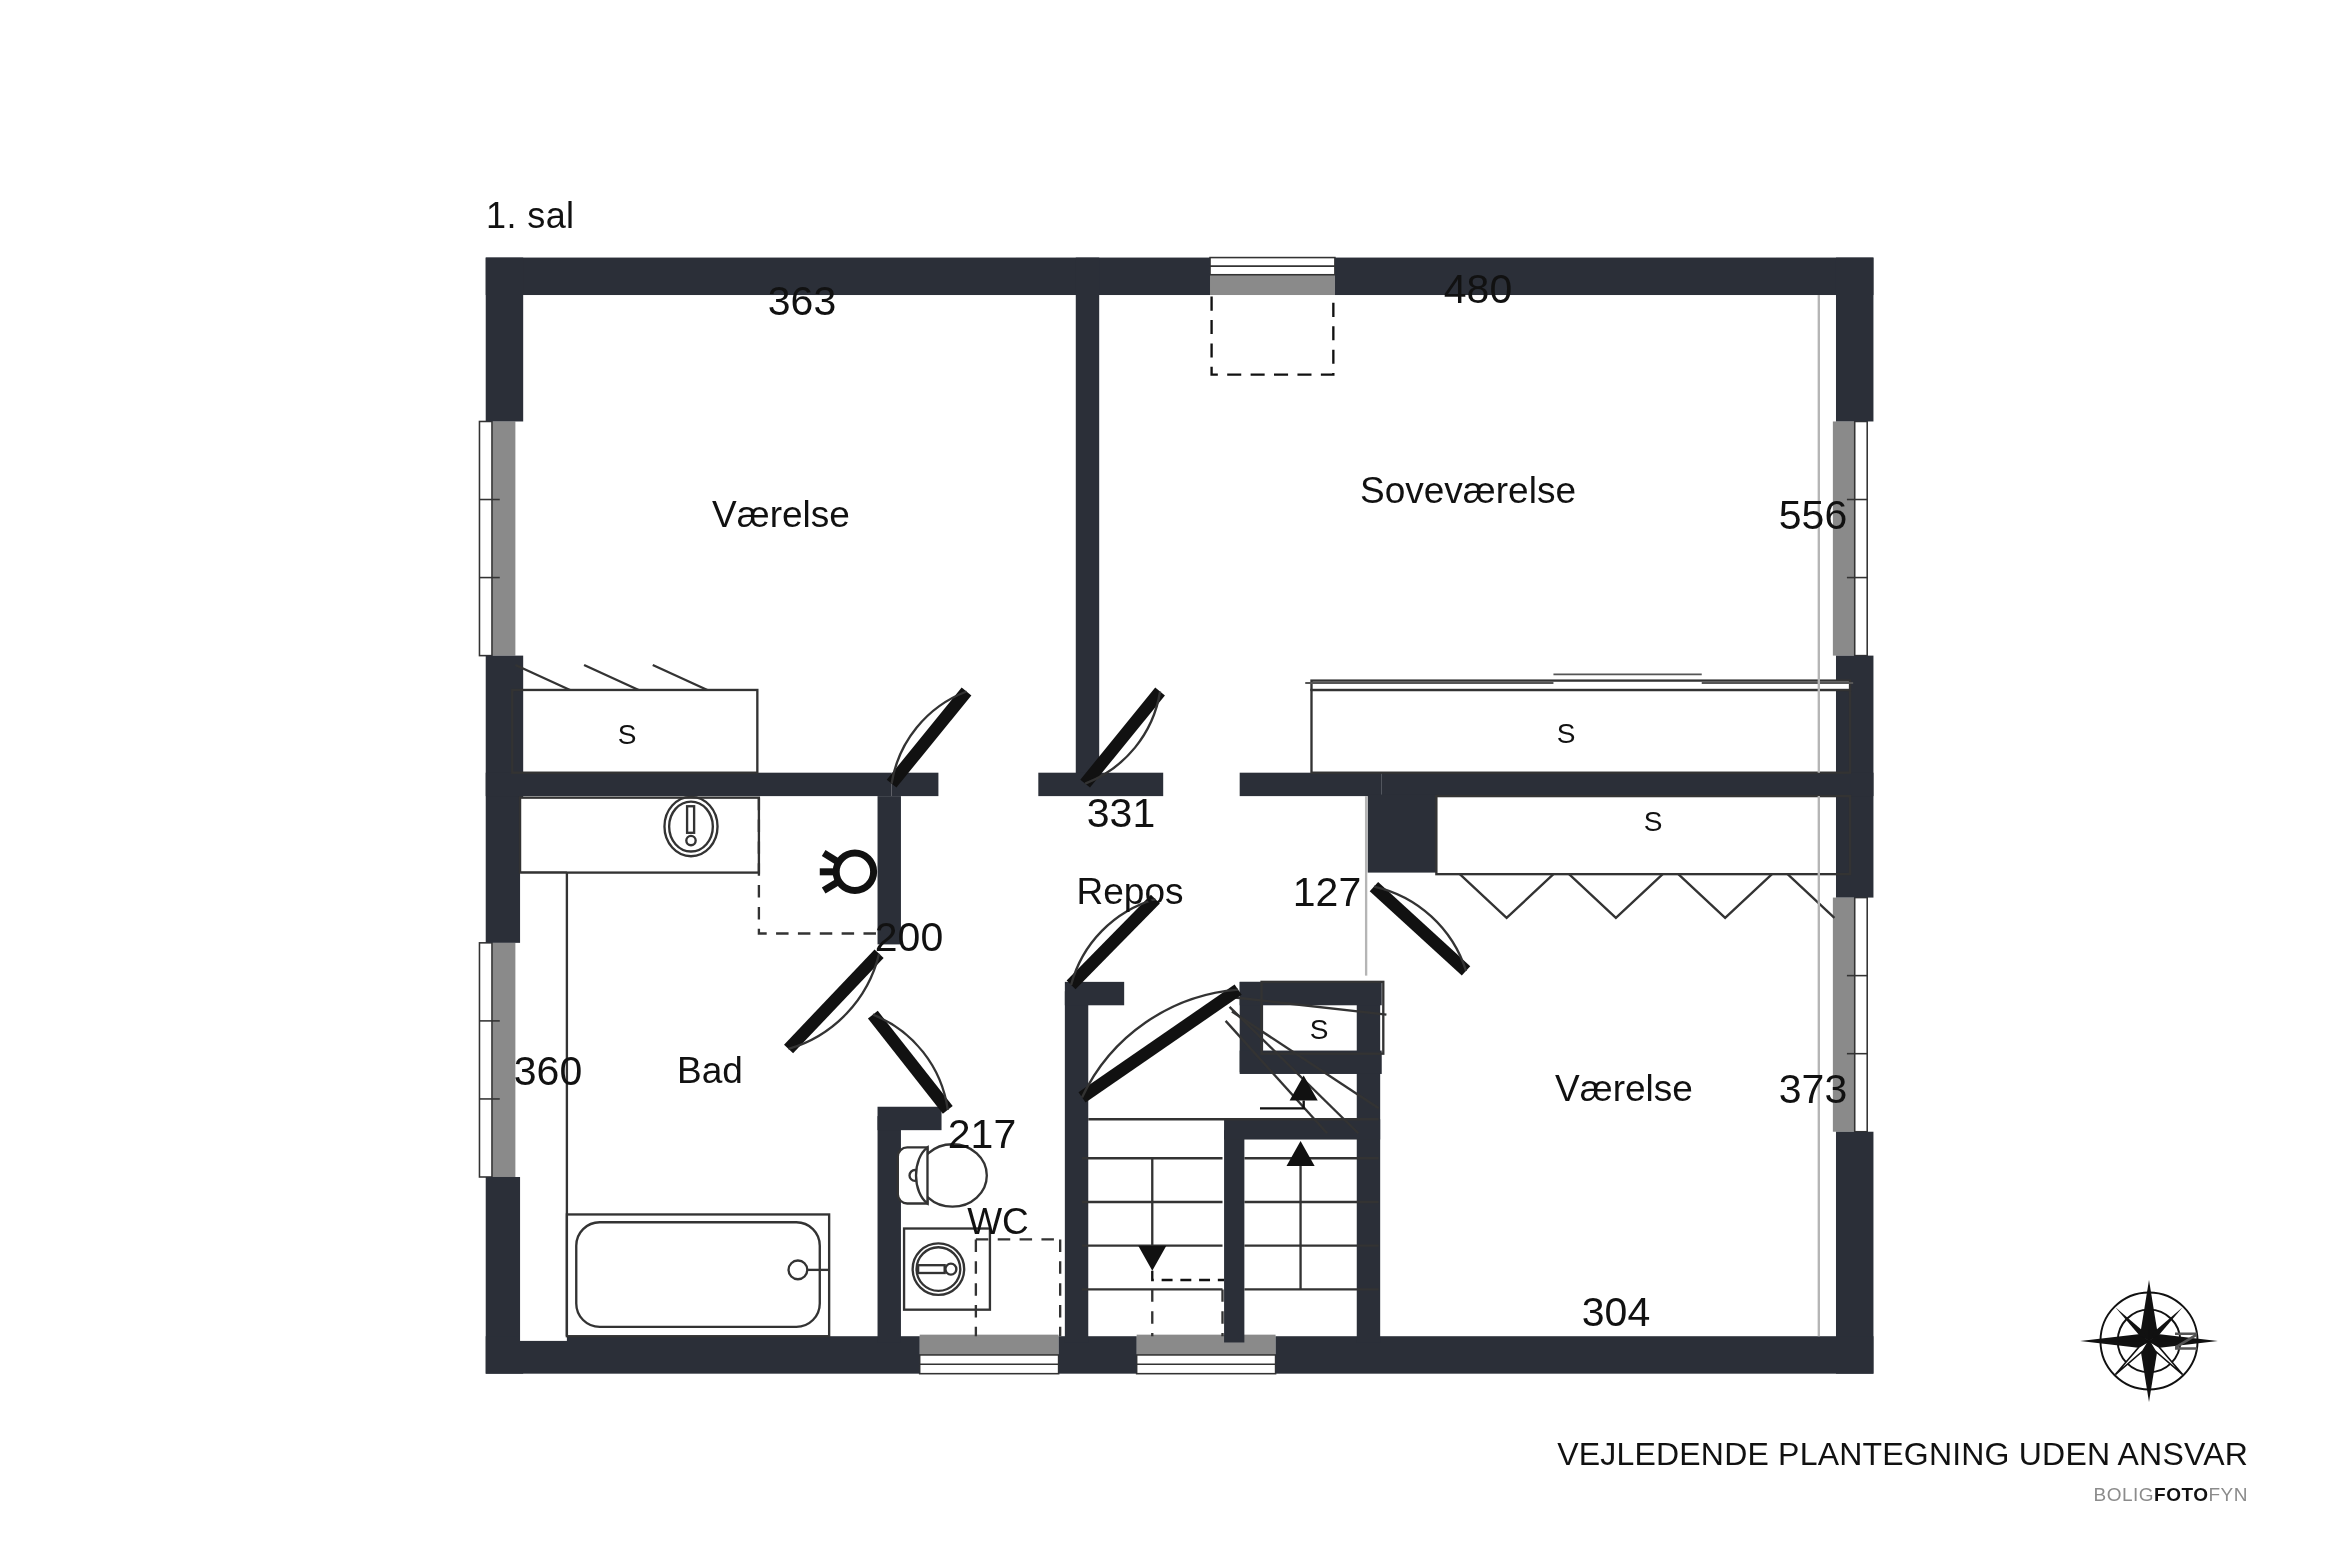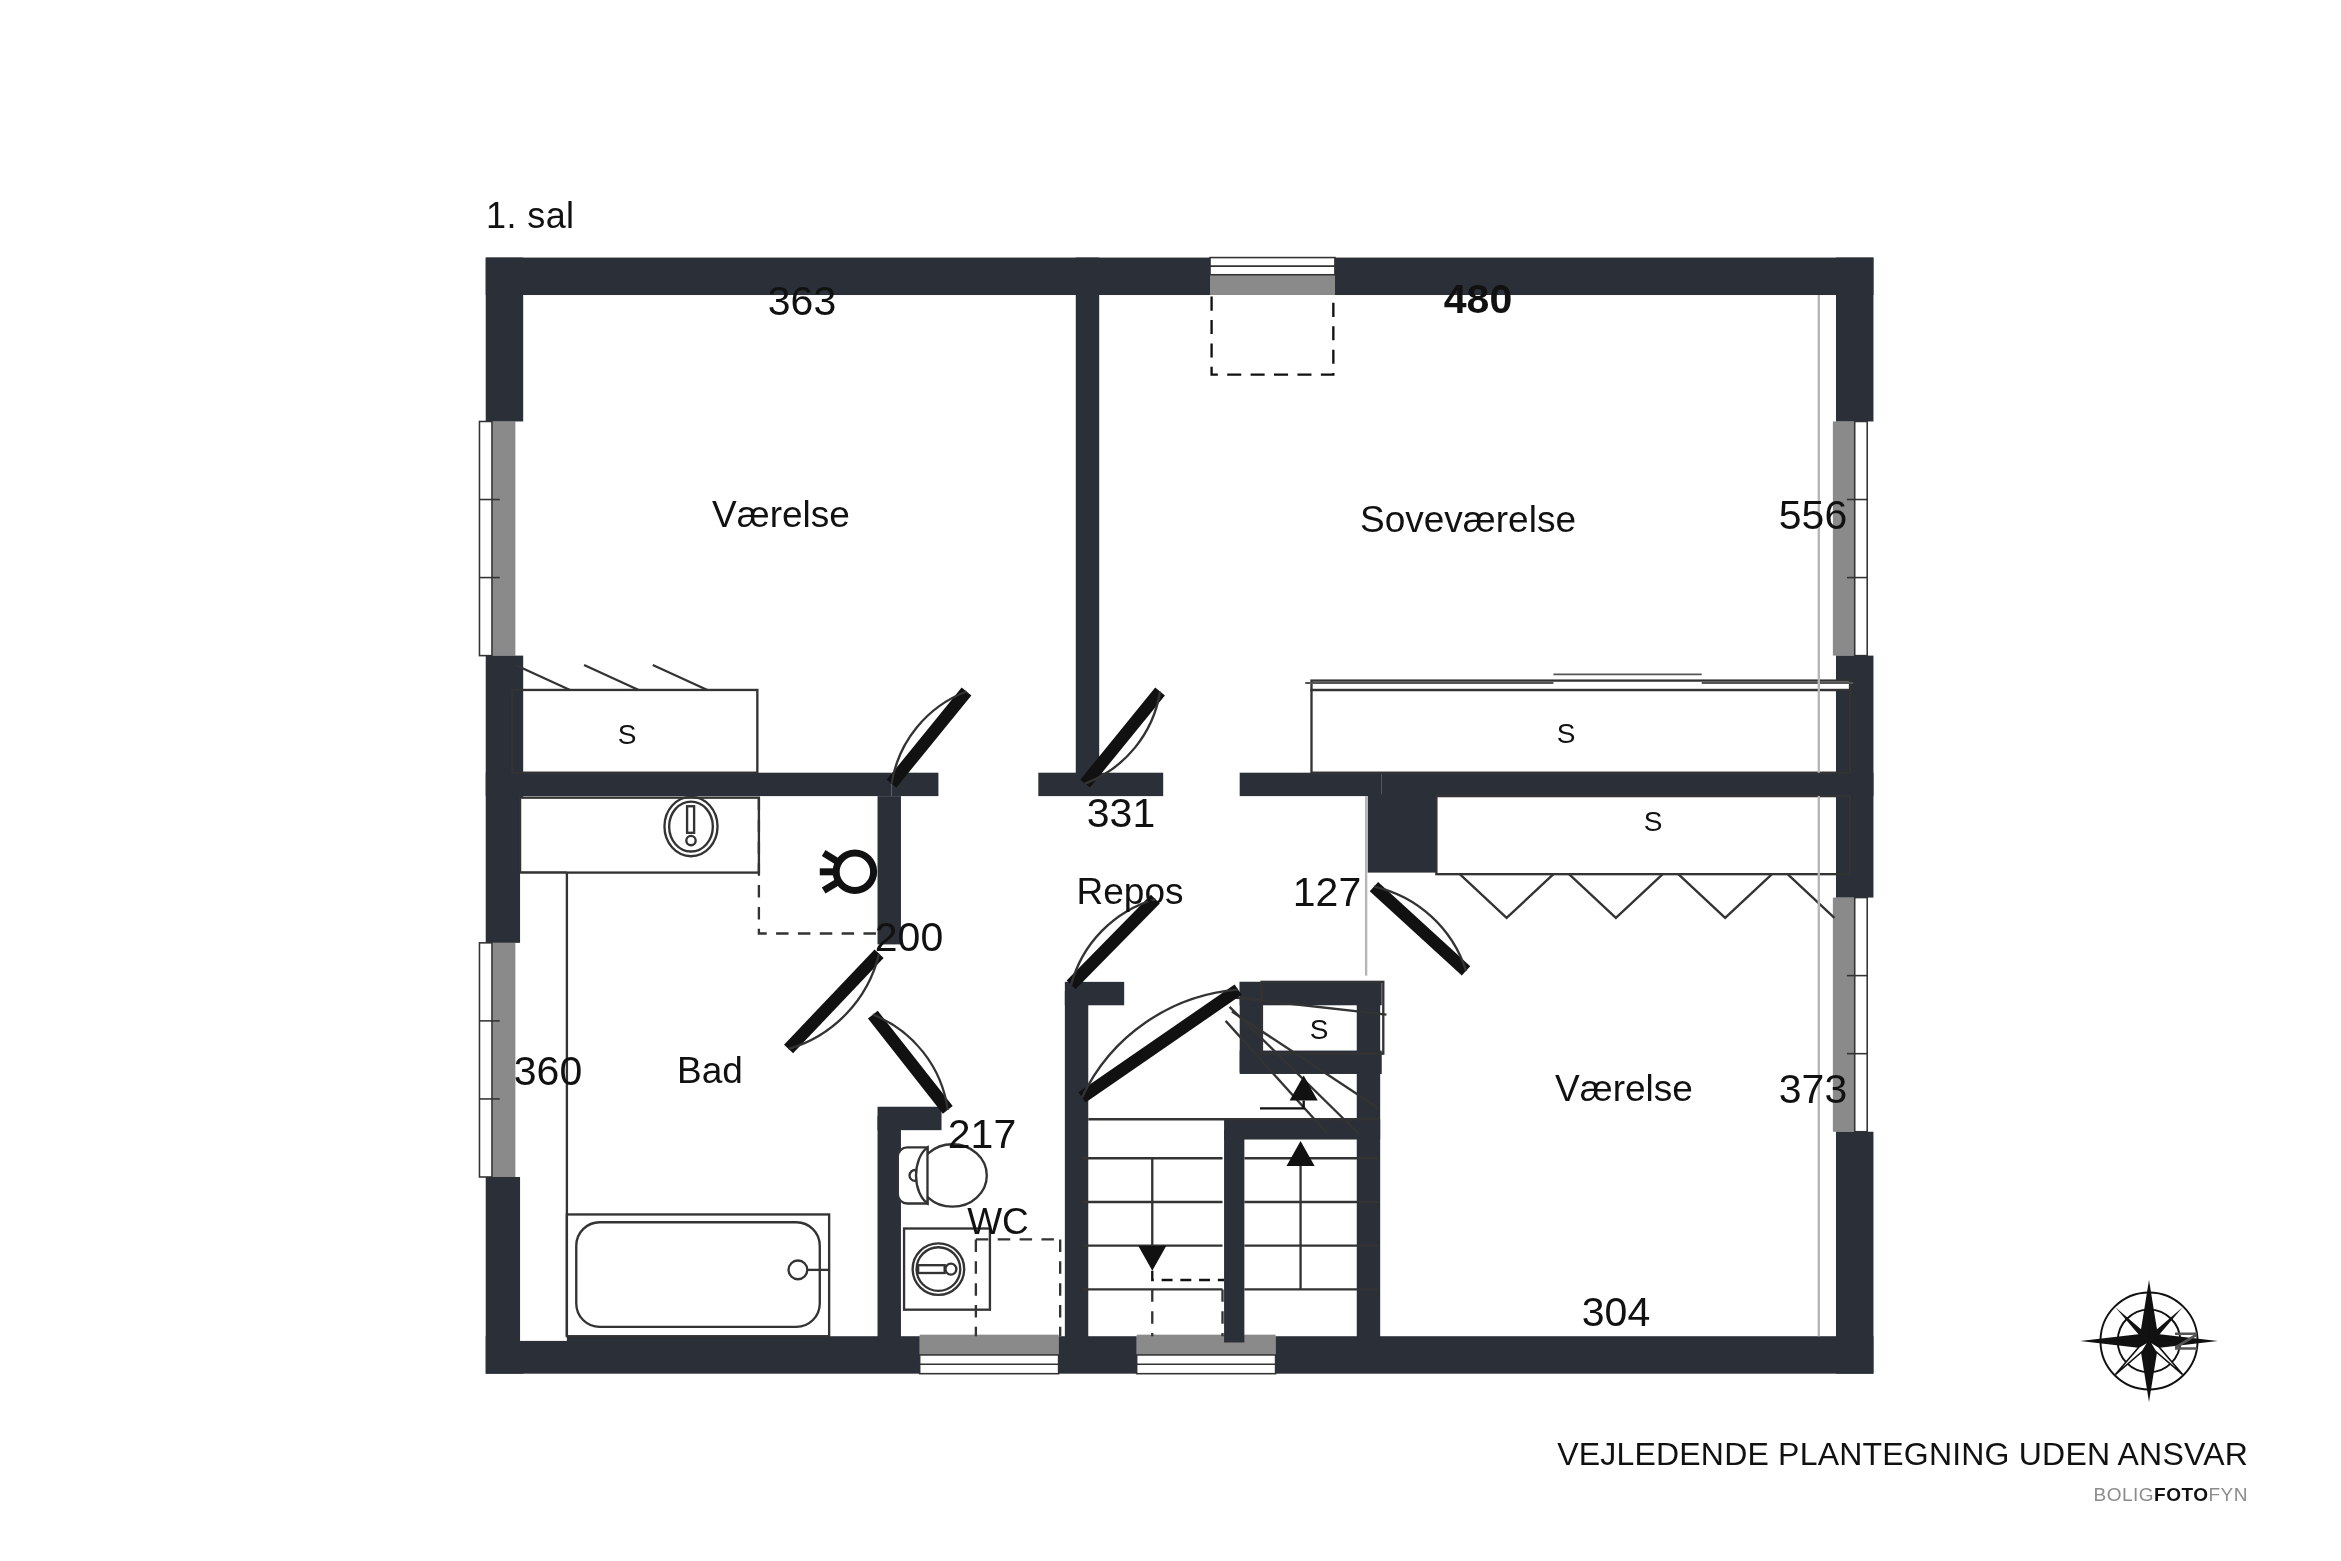--- a/index.html
+++ b/index.html
@@ -288,28 +288,28 @@
       <line x1="2330" y1="378" x2="2330" y2="990"></line>
       <line x1="2330" y1="1020" x2="2330" y2="1712"></line>
       <line x1="1750" y1="1020" x2="1750" y2="1250"></line>
     </g>
 
   </svg>
 
   <div class="ttl" style="left:486px;top:195px;">1. sal</div>
 
   <div class="room" style="left:781px;top:515px;transform:translate(-50%,-50%);">Værelse</div>
-  <div class="room" style="left:1468px;top:520px;transform:translate(-50%,-50%);">Soveværelse</div>
+  <div class="room" style="left:1468px;top:491px;transform:translate(-50%,-50%);">Soveværelse</div>
   <div class="room" style="left:1130px;top:892px;transform:translate(-50%,-50%);">Repos</div>
   <div class="room" style="left:710px;top:1071px;transform:translate(-50%,-50%);">Bad</div>
   <div class="room" style="left:998px;top:1222px;transform:translate(-50%,-50%);">WC</div>
   <div class="room" style="left:1624px;top:1089px;transform:translate(-50%,-50%);">Værelse</div>
 
   <div class="dim" style="left:802px;top:301px;transform:translate(-50%,-50%);">363</div>
-  <div class="dim" style="left:1478px;top:299px;transform:translate(-50%,-50%);font-weight:bold;">480</div>
+  <div class="dim" style="left:1478px;top:289px;transform:translate(-50%,-50%);">480</div>
   <div class="dim" style="left:1813px;top:515px;transform:translate(-50%,-50%);">556</div>
   <div class="dim" style="left:1121px;top:813px;transform:translate(-50%,-50%);">331</div>
   <div class="dim" style="left:1327px;top:892px;transform:translate(-50%,-50%);">127</div>
   <div class="dim" style="left:909px;top:937px;transform:translate(-50%,-50%);">200</div>
   <div class="dim" style="left:548px;top:1071px;transform:translate(-50%,-50%);">360</div>
   <div class="dim" style="left:982px;top:1134px;transform:translate(-50%,-50%);">217</div>
   <div class="dim" style="left:1813px;top:1089px;transform:translate(-50%,-50%);">373</div>
   <div class="dim" style="left:1616px;top:1312px;transform:translate(-50%,-50%);">304</div>
 
   <div class="sLbl" style="left:627px;top:735px;transform:translate(-50%,-50%);">S</div>

